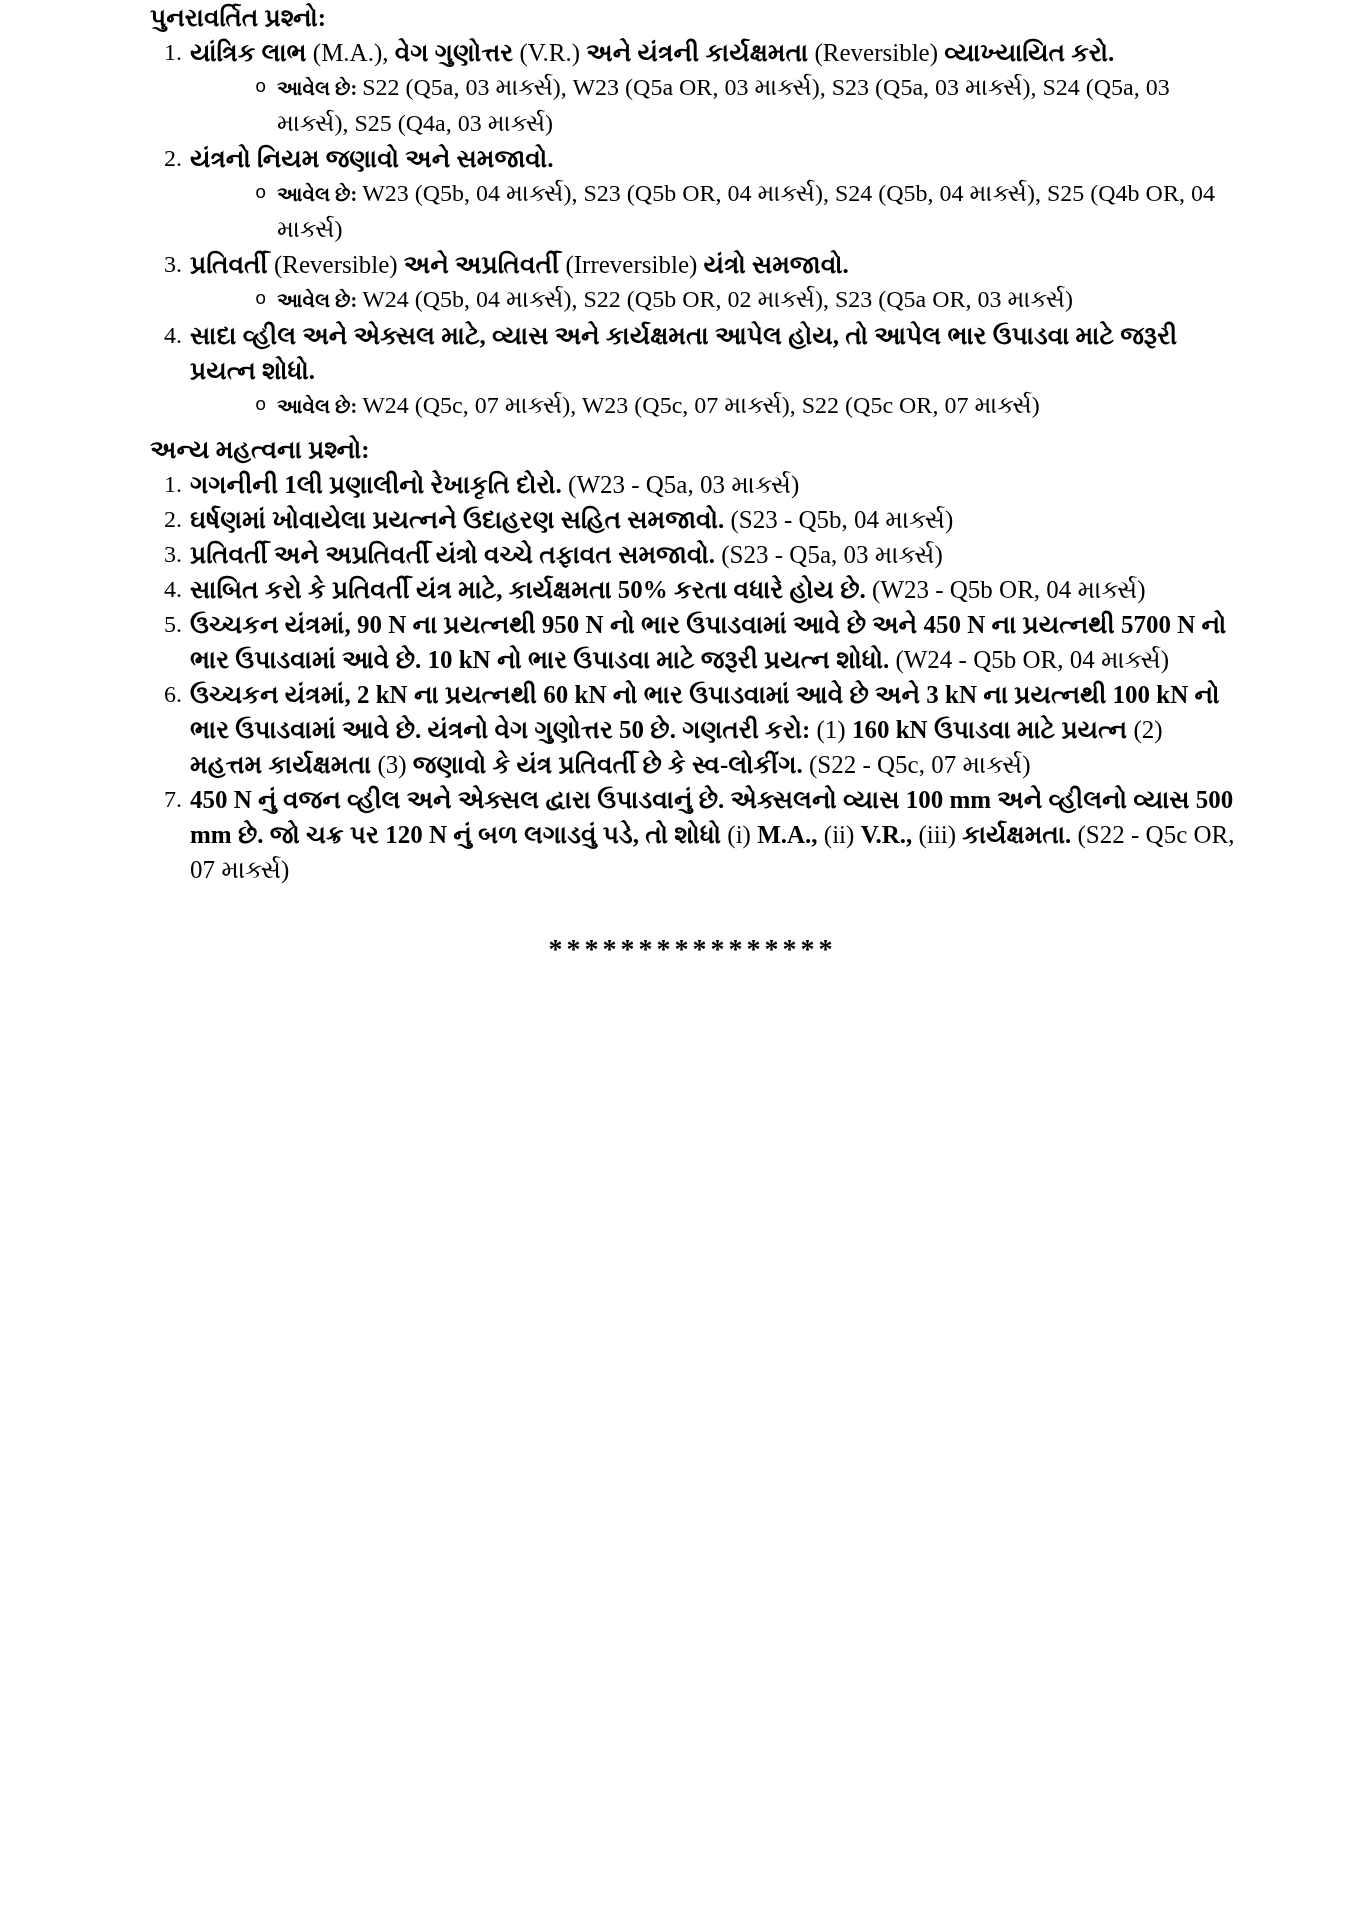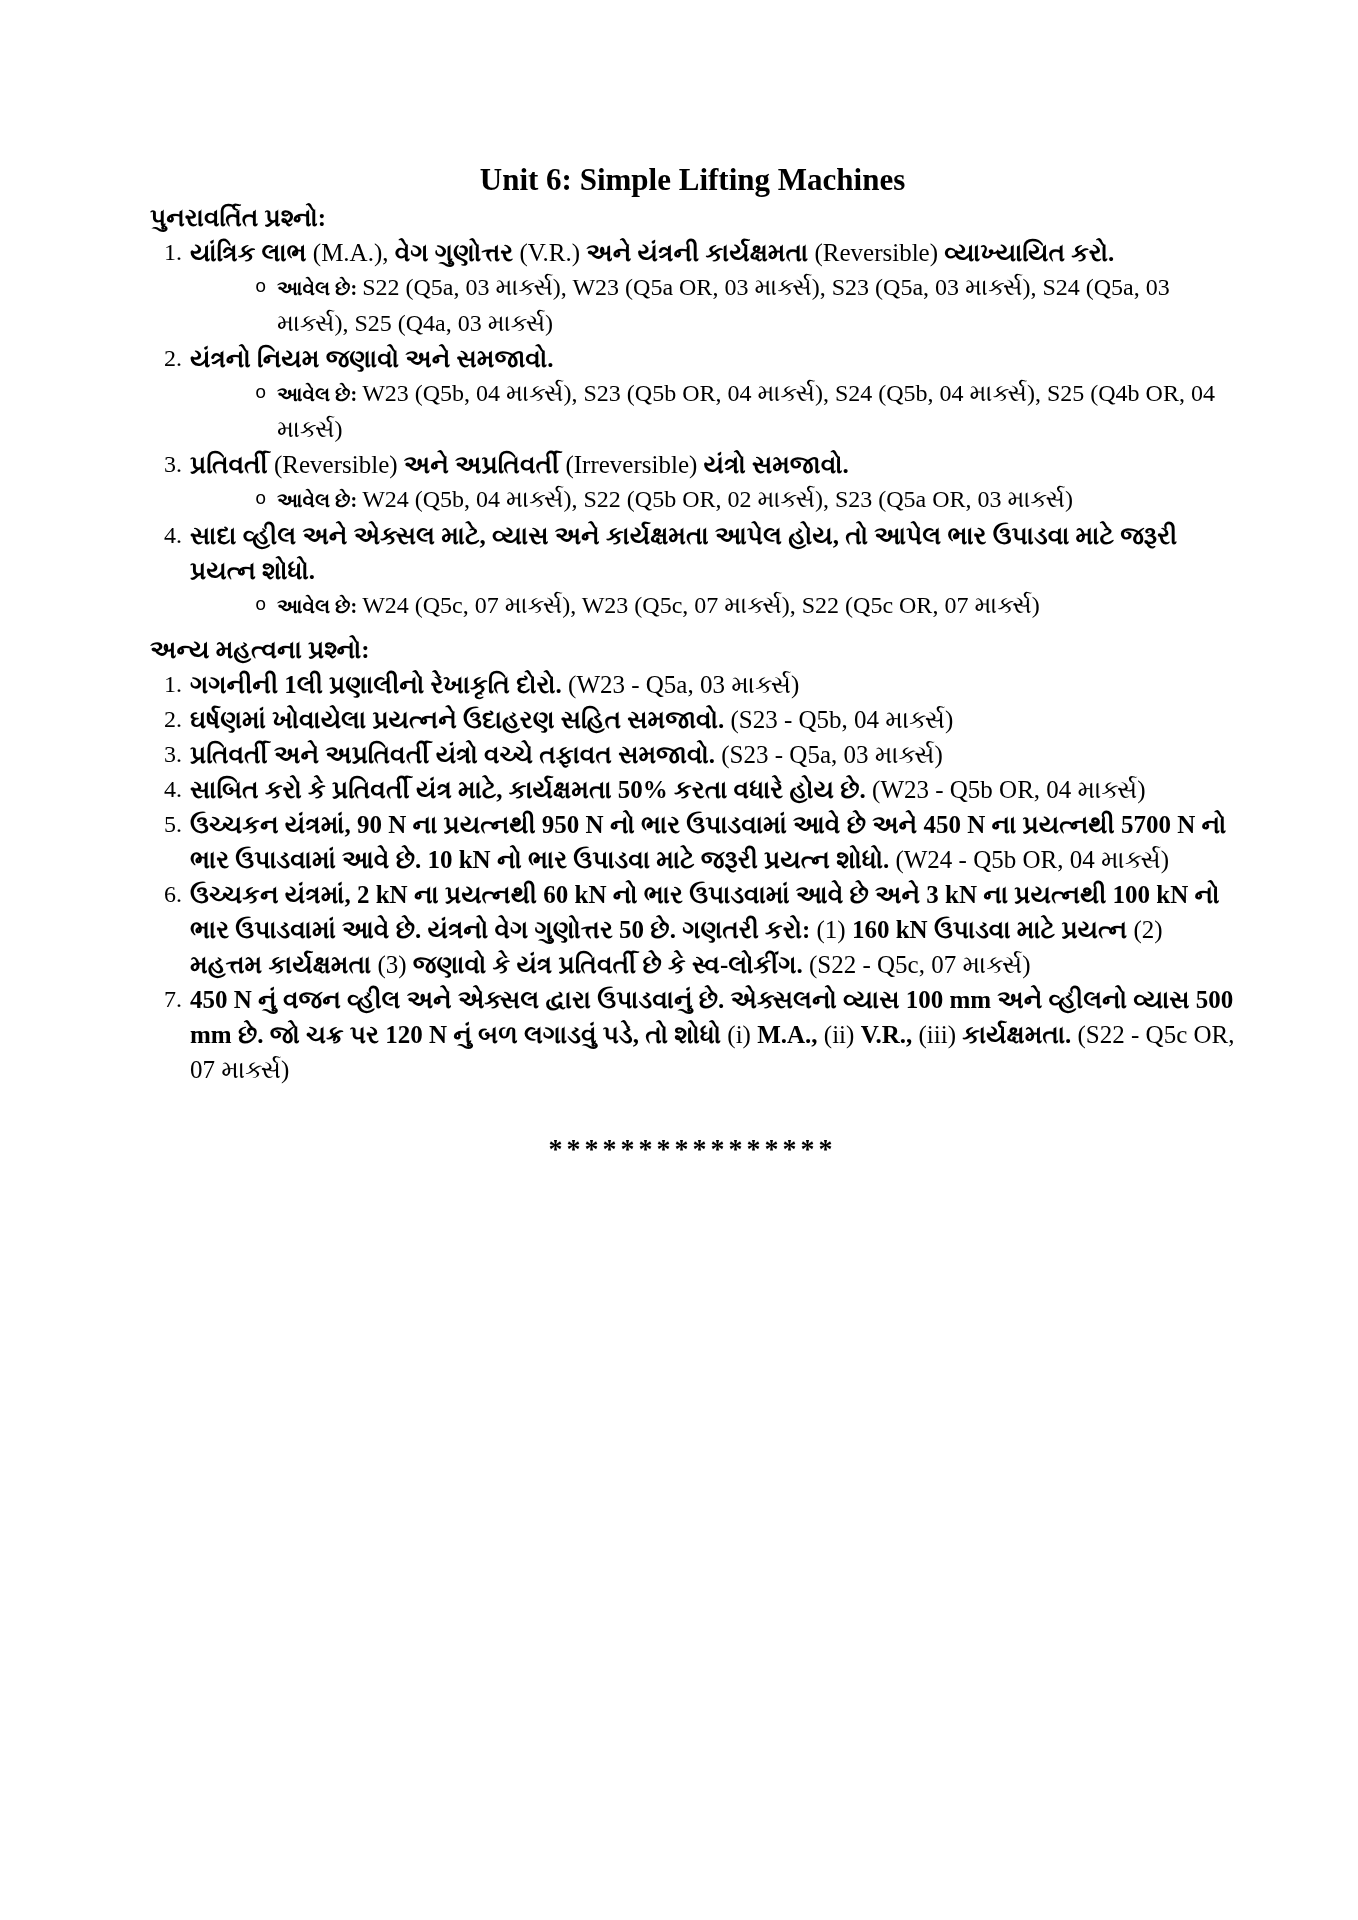--- a/index.html
+++ b/index.html
@@ -78,21 +78,20 @@
   }
 </style>
 </head>
 <body>
 
 <div class="page">
 
 
   <div class="content">
 
-    <div class="doc-title">Unit 6: Simple Lifting Machines</div>
 
     <div class="section-heading">પુનરાવર્તિત પ્રશ્નો:</div>
 
     <div class="q-list">
         <div class="q-item">
           <span class="q-num">1.</span>
           <div class="q-body"><span class="g">યાંત્રિક લાભ </span><span class="l">(M.A.), </span><span class="g">વેગ ગુણોત્તર </span><span class="l">(V.R.) </span><span class="g">અને યંત્રની કાર્યક્ષમતા </span><span class="l">(Reversible) </span><span class="g">વ્યાખ્યાયિત કરો.</span><div class="sub">
               <span class="sub-marker">o</span>
               <div class="sub-body"><span class="avail-label">આવેલ છે: </span><span class="l">S22 (Q5a, 03 માર્ક્સ), W23 (Q5a OR, 03 માર્ક્સ), S23 (Q5a, 03 માર્ક્સ), S24 (Q5a, 03 માર્ક્સ), S25 (Q4a, 03 માર્ક્સ)</span></div>
             </div></div>

